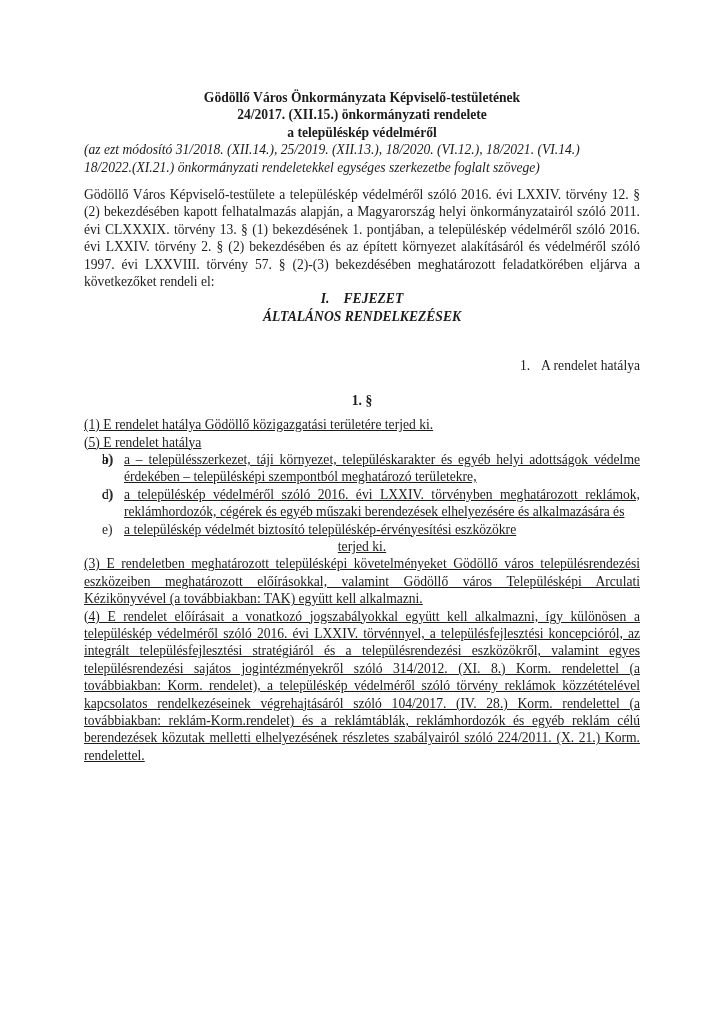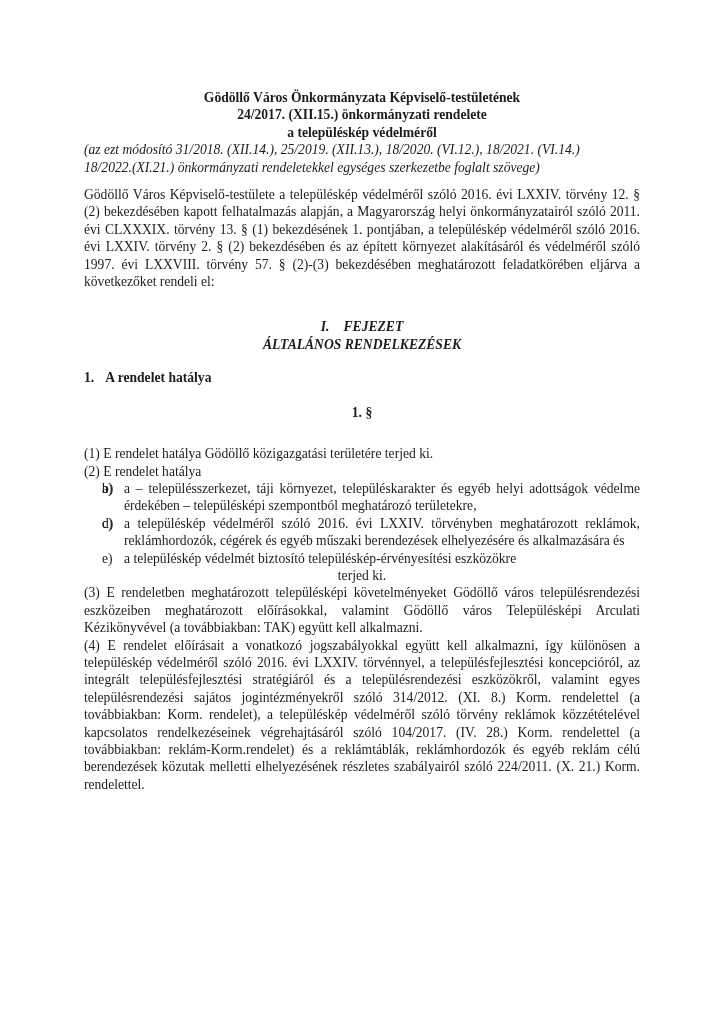--- a/index.html
+++ b/index.html
@@ -33,39 +33,39 @@
     text-align: left;
     font-style: italic;
     font-weight: normal;
   }
   .subtitle-line { white-space: nowrap; }
   .preamble {
     margin-top: 10px;
     text-align: justify;
   }
   .chapter-heading {
-    margin-top: 28px;
     text-align: center;
     font-weight: bold;
     font-style: italic;
   }
   .chapter-num { display: inline-block; margin-right: 14px; }
   .section-heading {
-    margin-top: 16px;
-    text-align: left;
-    font-weight: bold;
+    margin-top: 32px;
+    text-align: right;
+    font-weight: normal;
   }
   .section-num { display: inline-block; margin-right: 11px; }
   .article-heading {
     margin-top: 17px;
     text-align: center;
     font-weight: bold;
   }
   .body-text {
-    margin-top: 24px;
+    margin-top: 7px;
+    text-decoration: underline;
   }
   .para {
     text-align: justify;
   }
   .list-item {
     position: relative;
     padding-left: 40px;
     text-align: justify;
   }
   .list-item .marker {
@@ -110,21 +110,21 @@
     </div>
 
     <div class="section-heading">
       <span class="section-num">1.</span><span>A rendelet hatálya</span>
     </div>
 
     <div class="article-heading">1. §</div>
 
     <div class="body-text">
       <div class="para">(1) E rendelet hatálya Gödöllő közigazgatási területére terjed ki.</div>
-      <div class="para">(2) E rendelet hatálya</div>
+      <div class="para">(5) E rendelet hatálya</div>
 
       <div>
         <div class="list-item">
           <span class="marker">a)</span>
         </div>
         <div class="list-item">
           <span class="marker">b)</span>
           <span>a – településszerkezet, táji környezet, településkarakter és egyéb helyi adottságok védelme érdekében – településképi szempontból meghatározó területekre,</span>
         </div>
         <div class="list-item">

